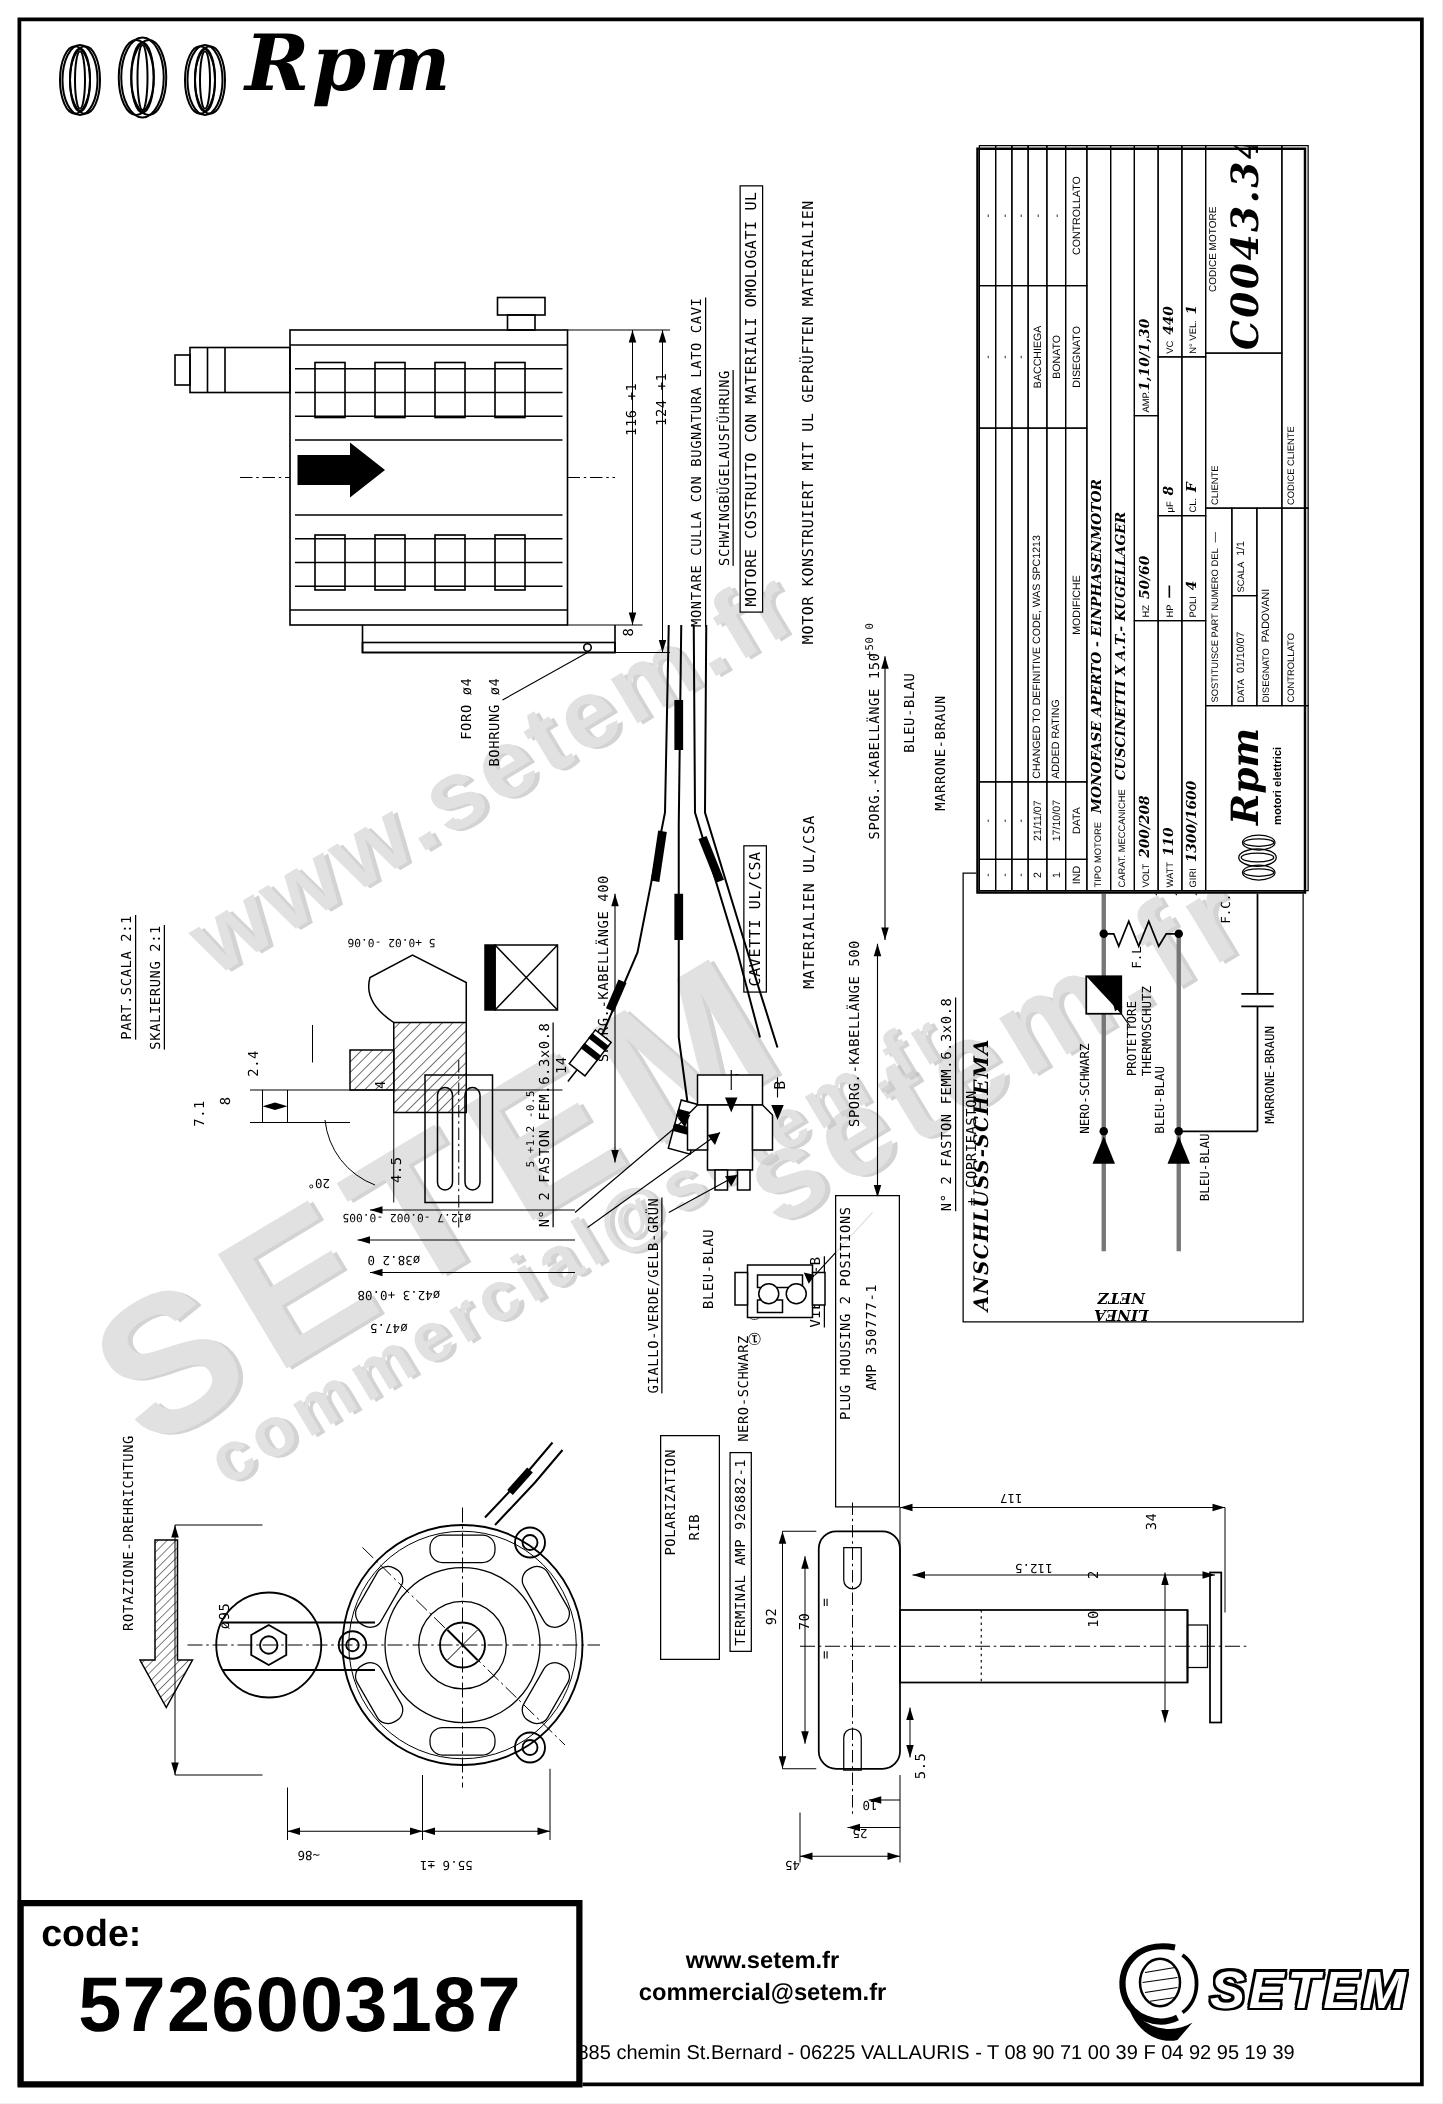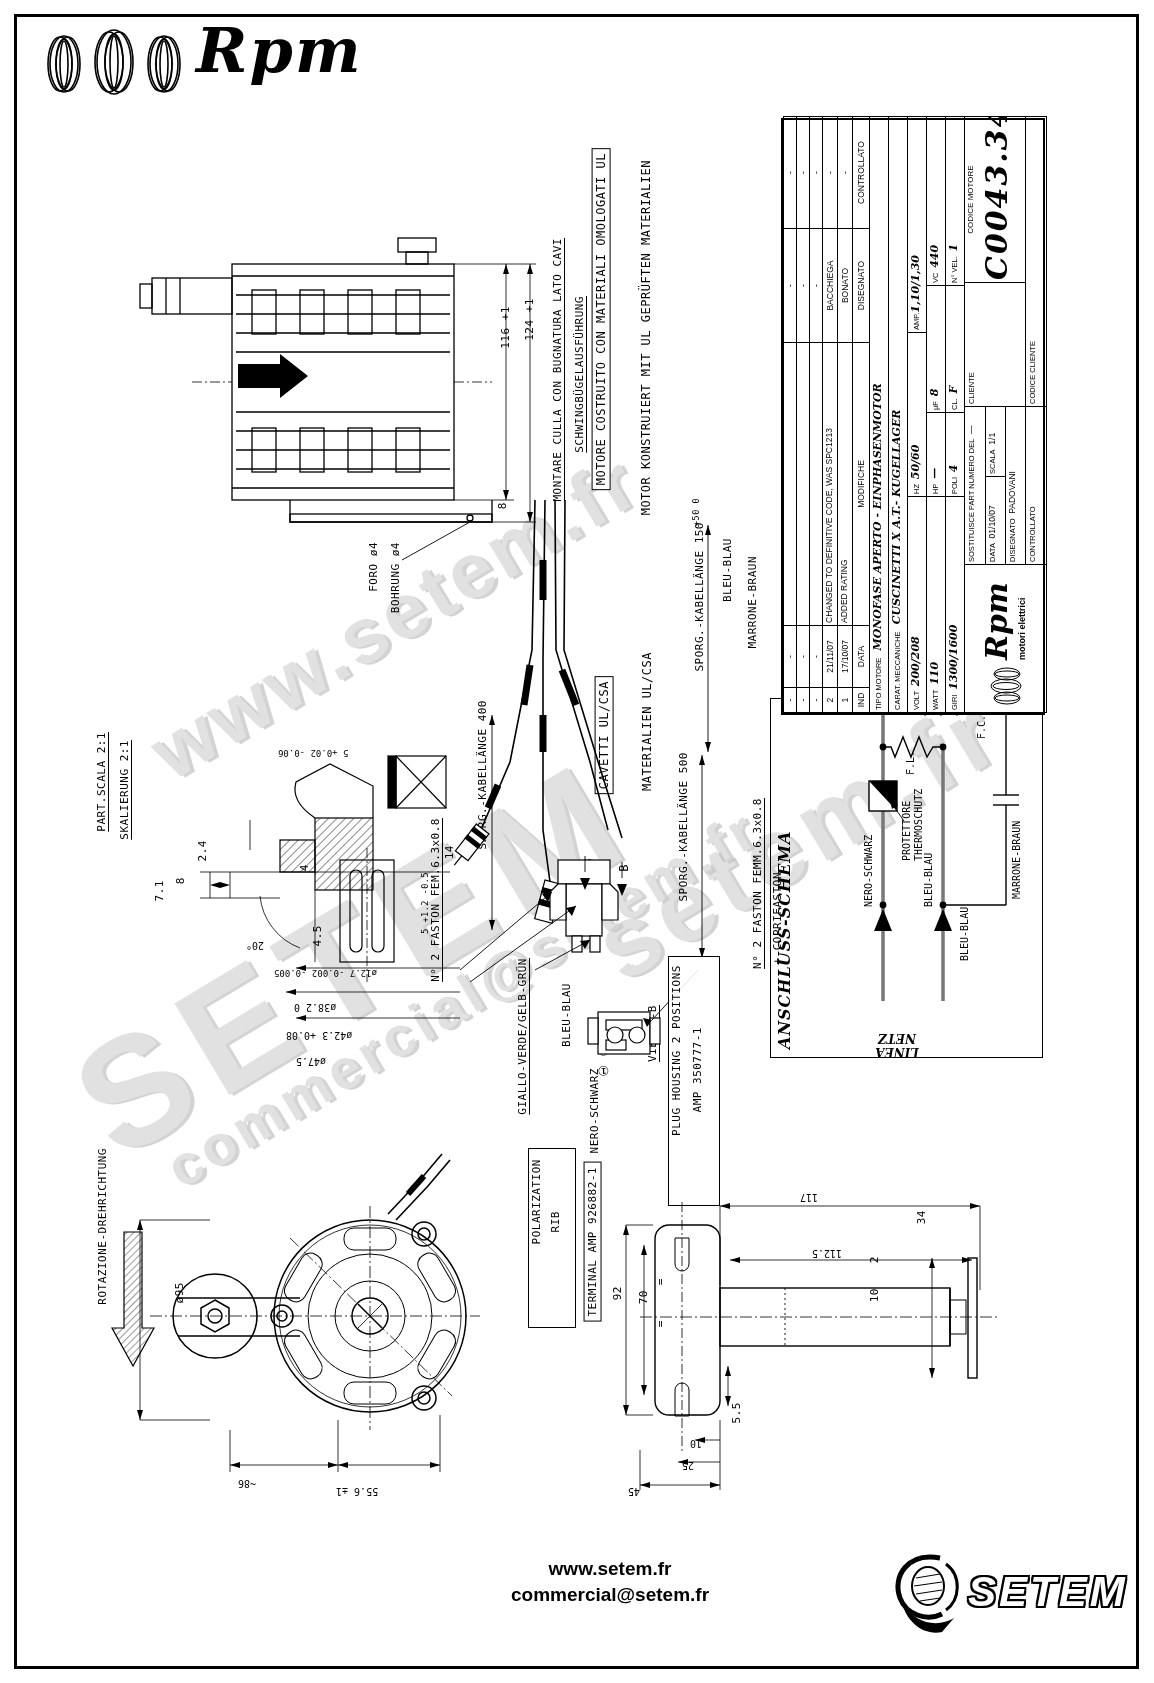--- a/index.html
+++ b/index.html
@@ -596,24 +596,29 @@
   <div class="vt" style="left:655px;top:1278px">=</div>
   <div class="vt" style="left:655px;top:1320px">=</div>
   <div class="vt" style="left:731px;top:1402px">5.5</div>
   <div class="vt" style="left:869px;top:1288px">10</div>
   <div class="vt" style="left:869px;top:1256px">2</div>
   <div class="vt" style="left:916px;top:1210px">34</div>
   <div class="r180" style="left:690px;top:1438px">10</div>
   <div class="r180" style="left:682px;top:1460px">25</div>
   <div class="r180" style="left:628px;top:1486px">45</div>
 
+  <div class="codebox z1">
+    <div class="cl">code:</div>
+    <div class="cv">5726003187</div>
+  </div>
   <div class="sitebox z1">
     <div>www.setem.fr</div>
     <div>commercial@setem.fr</div>
   </div>
+  <div class="addr z1">885 chemin St.Bernard  -  06225 VALLAURIS  -  T 08 90 71 00 39   F 04 92 95 19 39</div>
   <svg class="layer z1" style="left:888px;top:1548px" width="82" height="88">
     <g stroke="#000" fill="none">
       <path d="M52,10 C20,4 4,28 12,50 C18,66 38,74 54,66" stroke-width="5"></path>
       <path d="M58,16 C74,28 72,52 58,62" stroke-width="3"></path>
       <ellipse cx="40" cy="38" rx="16" ry="19" stroke-width="2" fill="#fff"></ellipse>
       <line x1="28" y1="30" x2="52" y2="26" stroke-width="1"></line>
       <line x1="26" y1="38" x2="54" y2="34" stroke-width="1"></line>
       <line x1="28" y1="46" x2="54" y2="42" stroke-width="1"></line>
       <line x1="32" y1="53" x2="52" y2="50" stroke-width="1"></line>
       <path d="M14,54 C26,76 50,80 66,70 L54,84 C36,88 18,74 14,54 Z" fill="#000" stroke="none"></path>

